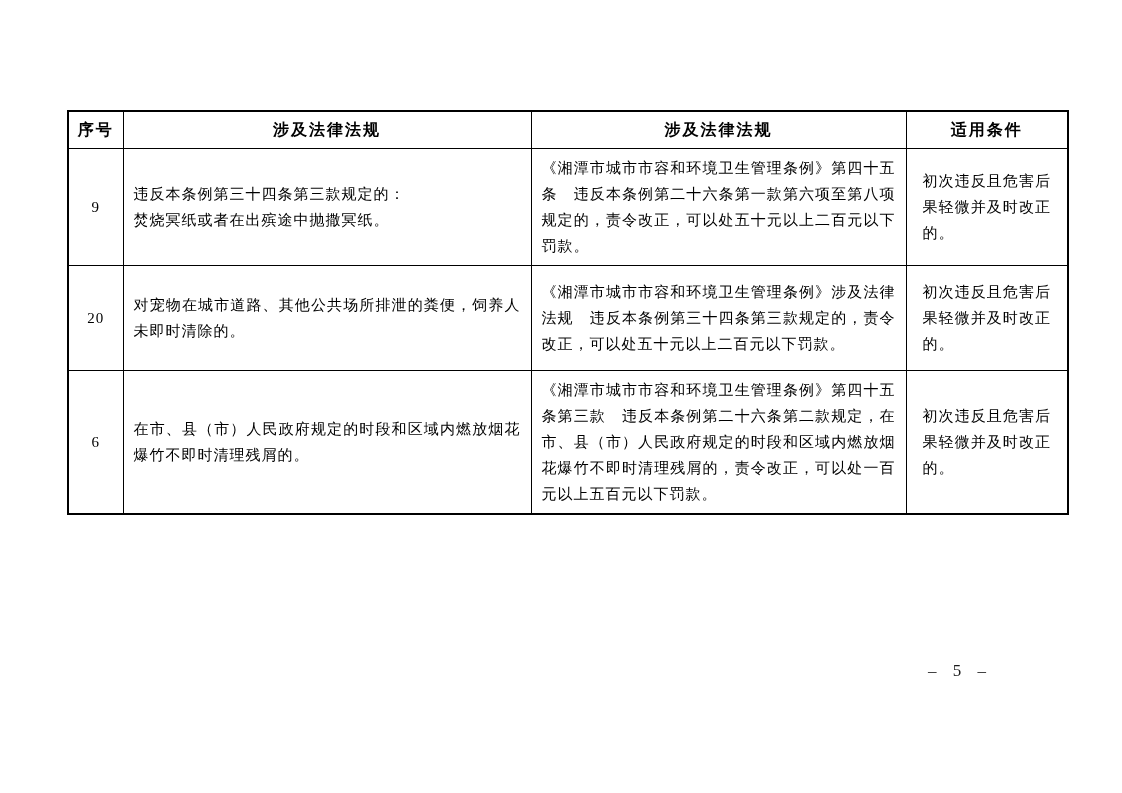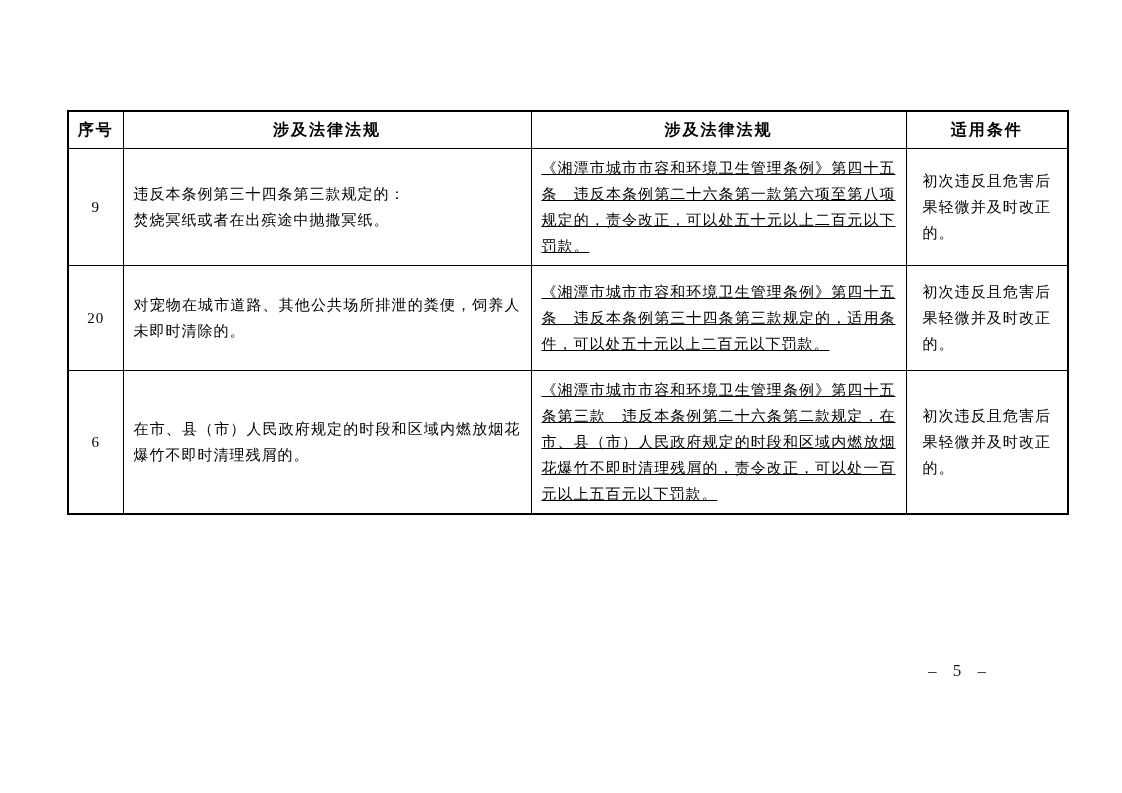--- a/index.html
+++ b/index.html
@@ -51,21 +51,20 @@
     padding: 2px;
   }
   td.cell-behavior {
     text-align: justify;
     white-space: pre-line;
     padding: 6px 10px;
   }
   td.cell-law {
     text-align: justify;
     padding: 6px 10px;
-    text-decoration: underline;
   }
   td.cell-condition {
     text-align: justify;
     padding: 6px 16px;
     letter-spacing: 0.5px;
   }
   tr.row-9  { height: 111px; }
   tr.row-10 { height: 105px; }
   tr.row-11 { height: 127px; }
   .page-footer {
@@ -107,21 +106,21 @@
       <tr class="row-9">
         <td class="cell-no">9</td>
         <td class="cell-behavior">违反本条例第三十四条第三款规定的：
 焚烧冥纸或者在出殡途中抛撒冥纸。</td>
         <td class="cell-law">《湘潭市城市市容和环境卫生管理条例》第四十五条　违反本条例第二十六条第一款第六项至第八项规定的，责令改正，可以处五十元以上二百元以下罚款。</td>
         <td class="cell-condition">初次违反且危害后果轻微并及时改正的。</td>
       </tr>
       <tr class="row-10">
         <td class="cell-no">20</td>
         <td class="cell-behavior">对宠物在城市道路、其他公共场所排泄的粪便，饲养人未即时清除的。</td>
-        <td class="cell-law">《湘潭市城市市容和环境卫生管理条例》第四十五条　违反本条例第三十四条第三款规定的，适用条件，可以处五十元以上二百元以下罚款。</td>
+        <td class="cell-law">《湘潭市城市市容和环境卫生管理条例》涉及法律法规　违反本条例第三十四条第三款规定的，责令改正，可以处五十元以上二百元以下罚款。</td>
         <td class="cell-condition">初次违反且危害后果轻微并及时改正的。</td>
       </tr>
       <tr class="row-11">
         <td class="cell-no">6</td>
         <td class="cell-behavior">在市、县（市）人民政府规定的时段和区域内燃放烟花爆竹不即时清理残屑的。</td>
         <td class="cell-law">《湘潭市城市市容和环境卫生管理条例》第四十五条第三款　违反本条例第二十六条第二款规定，在市、县（市）人民政府规定的时段和区域内燃放烟花爆竹不即时清理残屑的，责令改正，可以处一百元以上五百元以下罚款。</td>
         <td class="cell-condition">初次违反且危害后果轻微并及时改正的。</td>
       </tr>
     </tbody>
   </table>

